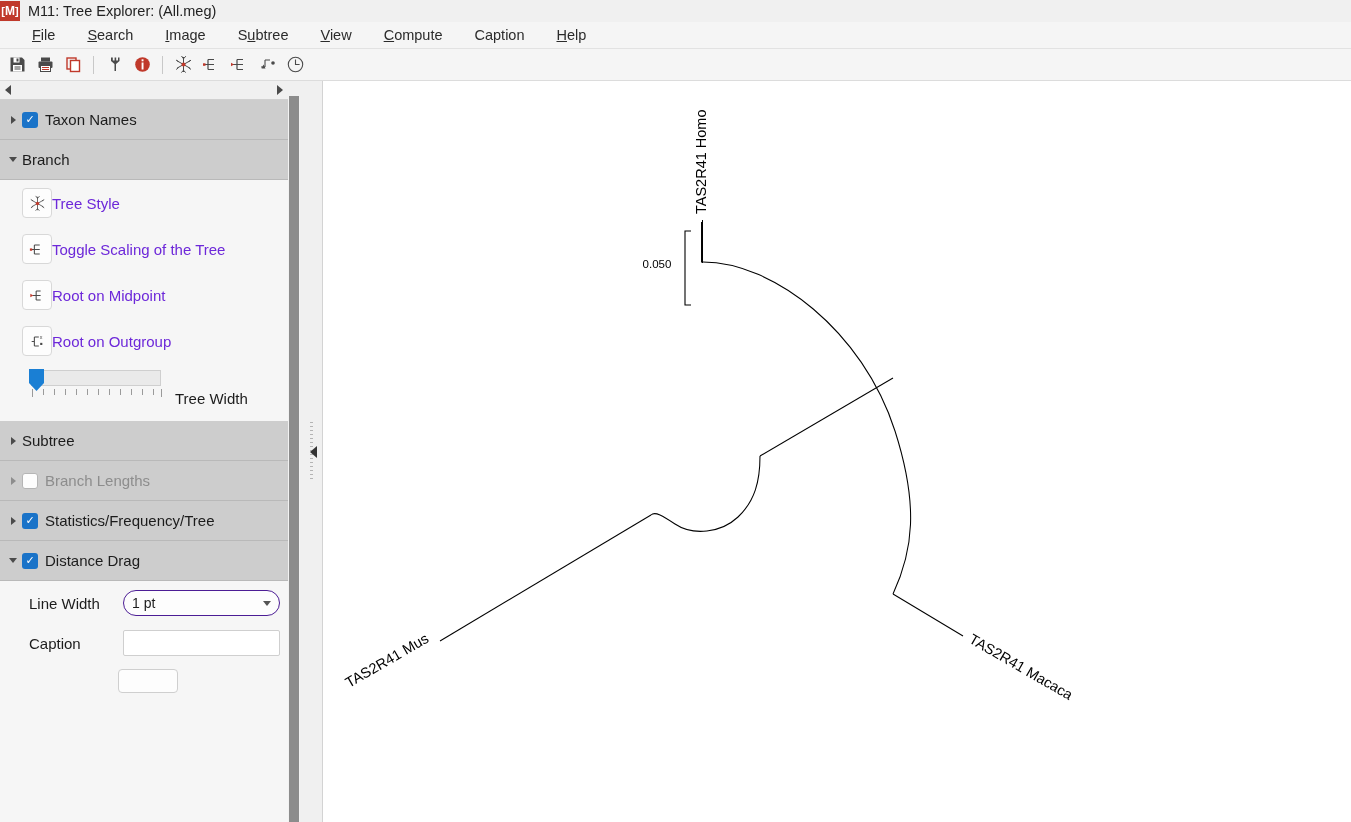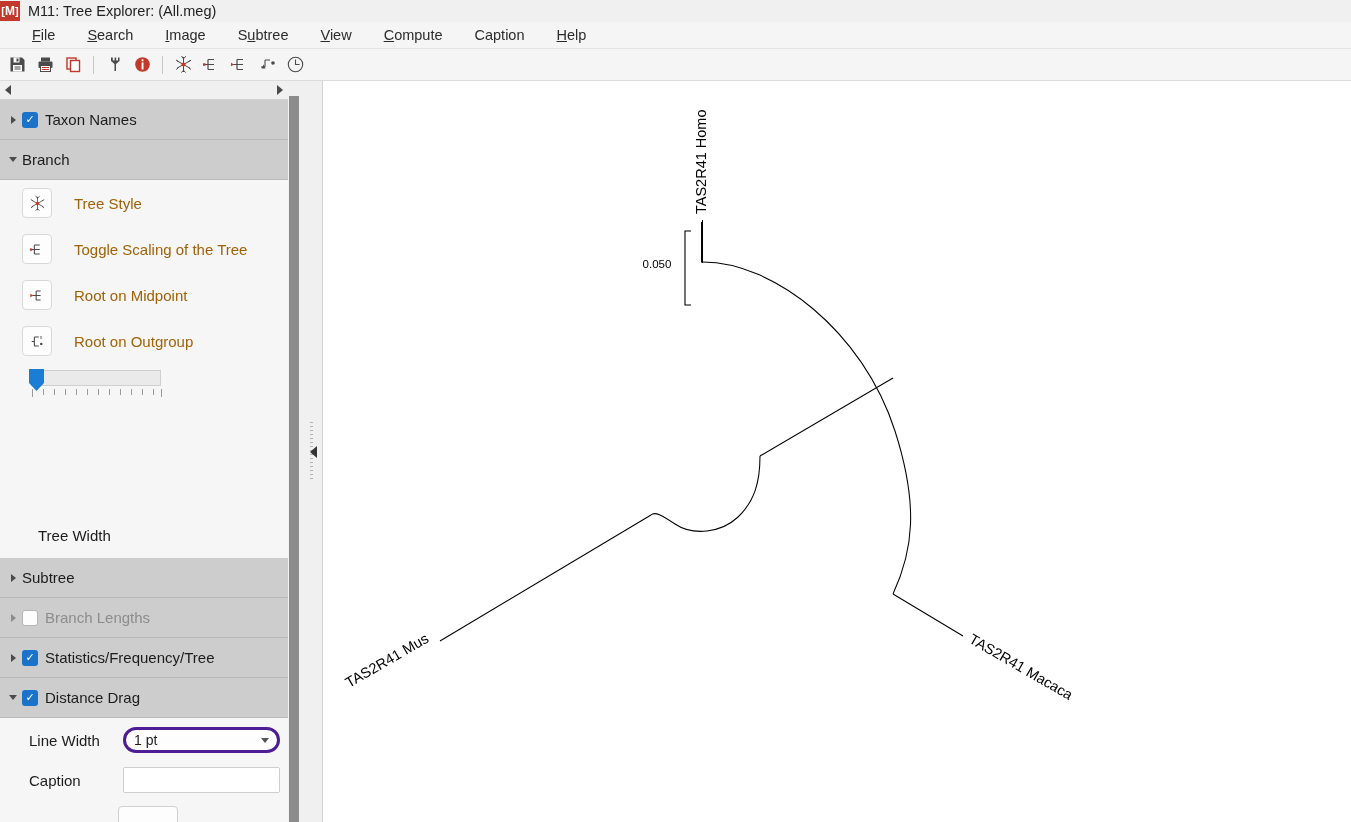--- a/index.html
+++ b/index.html
@@ -88,42 +88,42 @@
 
   .sec-body { background:#f6f6f6; }
 
   .lay-row {
     display:flex; align-items:center; height:46px; padding-left:22px; cursor:default;
   }
   .lay-icon {
     width:30px; height:30px; background:#fdfdfd; border:1px solid #d8d8d8; border-radius:4px;
     display:flex; align-items:center; justify-content:center; flex:0 0 30px;
   }
-  .lay-label { font-size:15px; color:#a16207; margin-left:22px; white-space:nowrap; }
+  .lay-label { font-size:15px; color:#6d28d9; white-space:nowrap; }
 
   .slider-block { padding:6px 0 0 25px; }
-  .slider-row { display:flex; align-items:flex-start;flex-direction:column; }
+  .slider-row { display:flex; align-items:flex-start; }
   .slider-wrap { position:relative; width:137px; flex:0 0 137px; }
   .slider-track {
     height:16px; background:#eaeaea; border:1px solid #cfcfcf; margin-left:6px; width:130px;
   }
   .slider-thumb {
     position:absolute; left:2px; top:-2px; width:19px; height:24px;
   }
   .slider-ticks { position:relative; height:10px; margin-top:3px; margin-left:7px; width:130px; }
   .slider-ticks i {
     position:absolute; top:0; width:1px; height:6px; background:#9a9a9a;
   }
   .slider-ticks i.major { height:8px; }
   .slider-label { font-size:15px; color:#1c1c1c; margin-left:13px; margin-top:20px; white-space:nowrap; }
 
   .form-row { display:flex; align-items:center; height:40px; padding-left:29px; }
   .form-label { font-size:15px; color:#1c1c1c; width:94px; flex:0 0 94px; }
   .sel {
-    width:157px; height:26px; background:#fdfdfd; border:3px solid #4c1d95; border-radius:13px;
+    width:157px; height:26px; background:#fdfdfd; border:1px solid #4c1d95; border-radius:13px;
     display:flex; align-items:center; padding:0 8px; font-size:14px; color:#1c1c1c;
     justify-content:space-between;
   }
   .chev { width:0;height:0;border-left:4px solid transparent;border-right:4px solid transparent;border-top:5px solid #555; }
   .txtinput {
     width:157px; height:26px; background:#ffffff; border:1px solid #cfcfcf; border-radius:2px;
   }
   .stub-btn {
     margin-left:118px; margin-top:6px; width:60px; height:24px;
     background:#fdfdfd; border:1px solid #cfcfcf; border-radius:4px;

